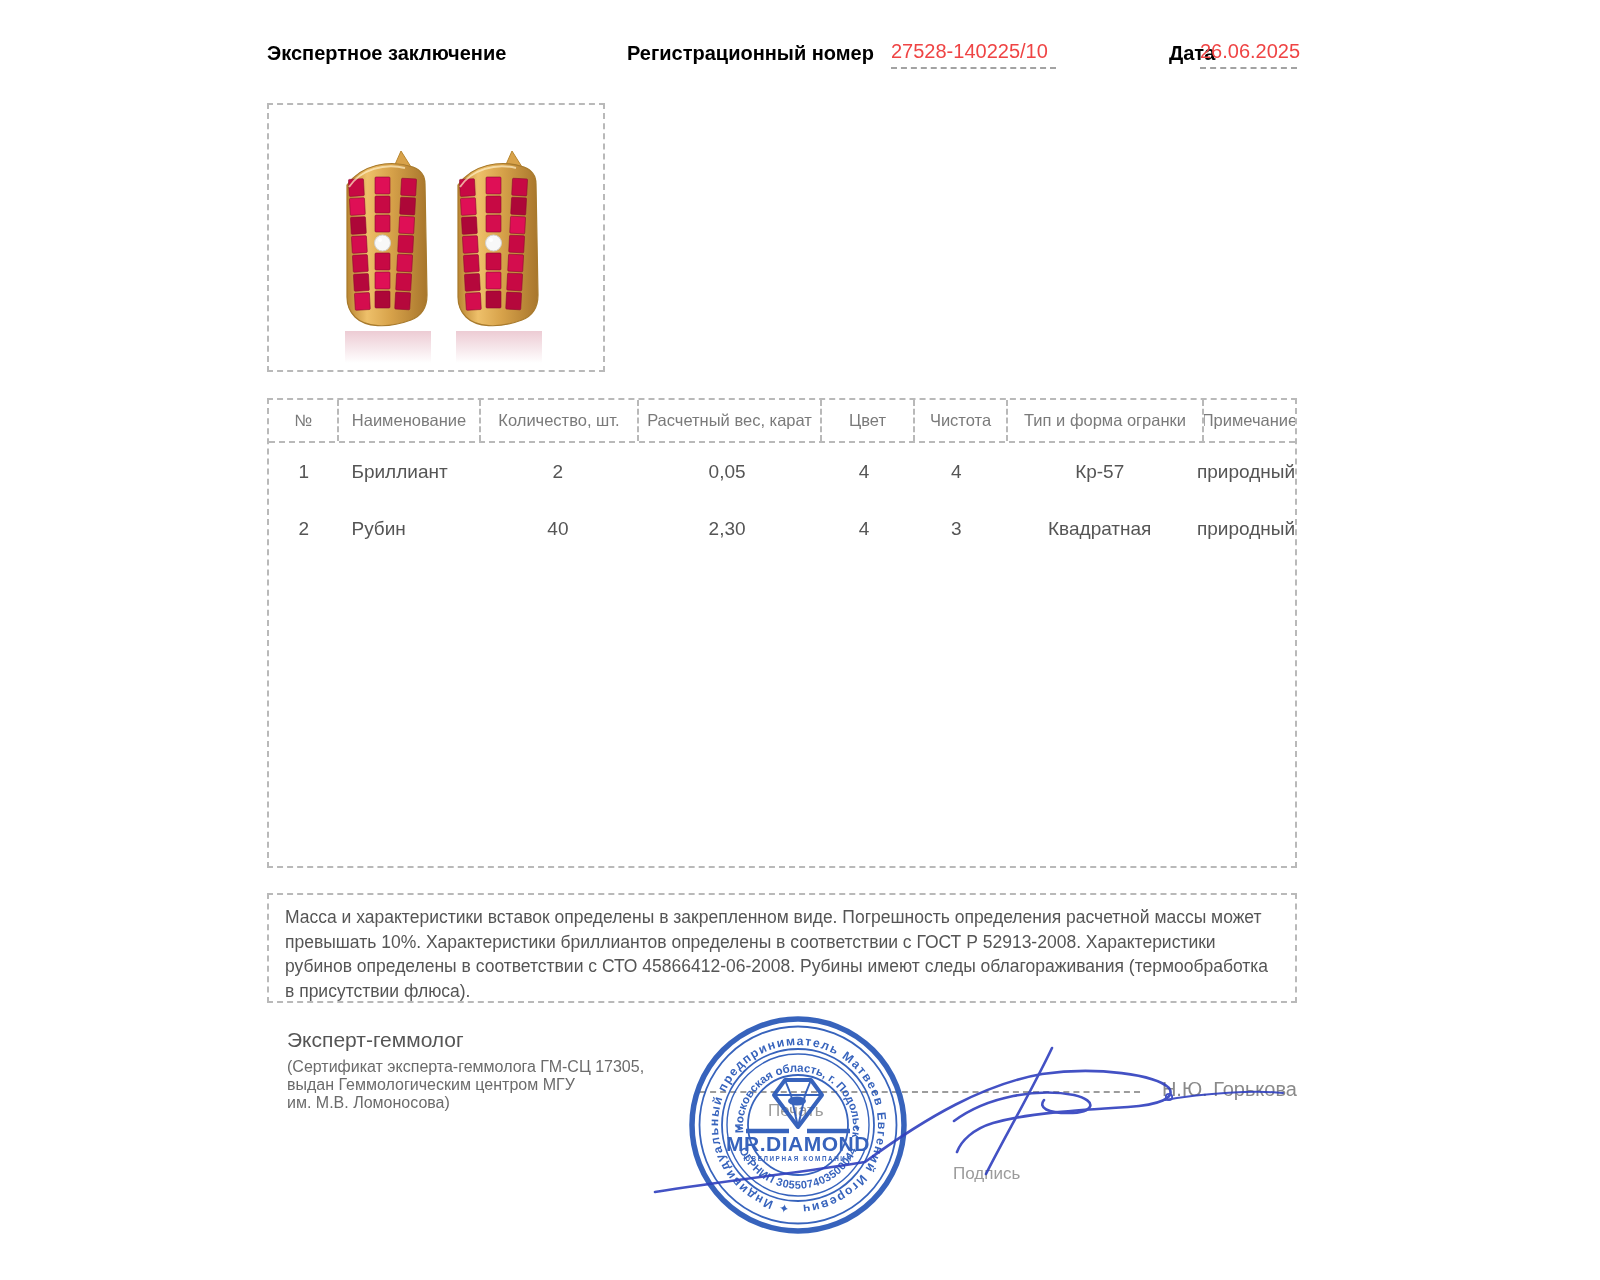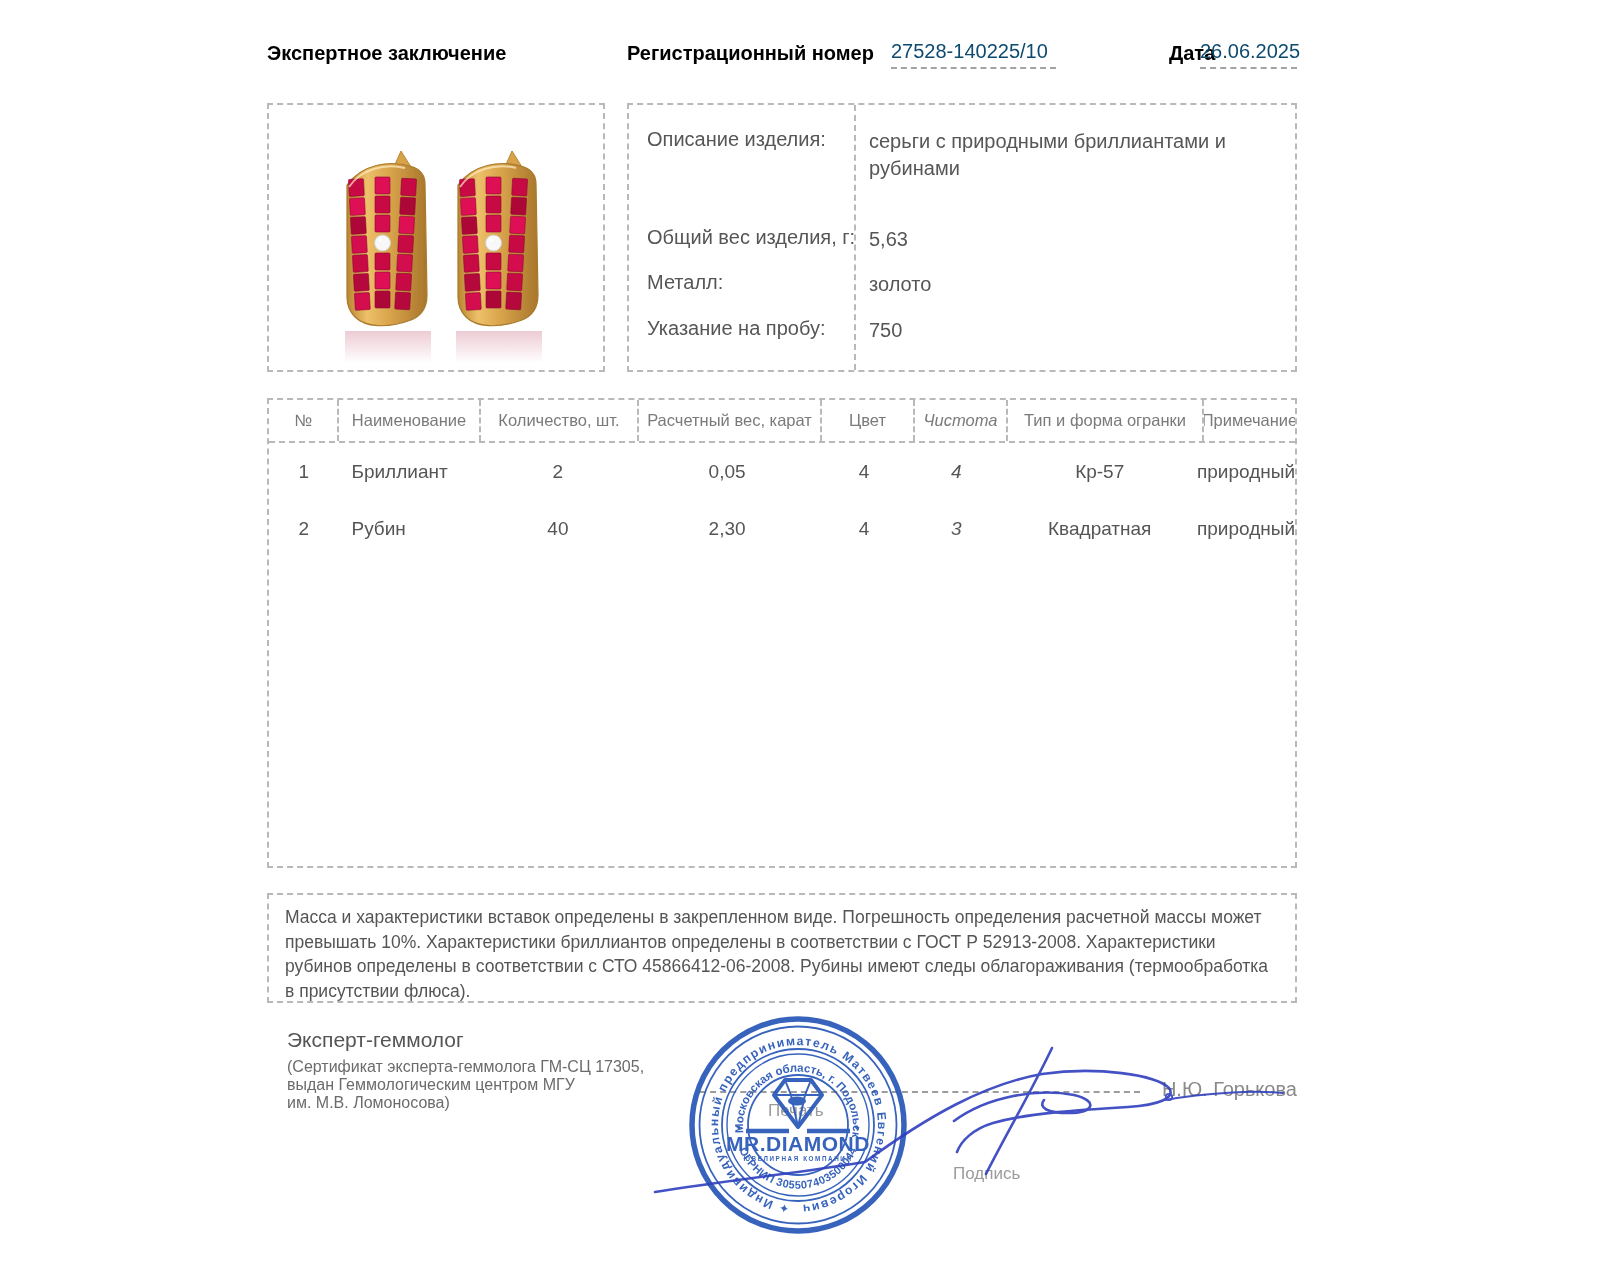--- a/index.html
+++ b/index.html
@@ -1,39 +1,39 @@
 <!DOCTYPE html>
 <html><head>
 <meta charset="utf-8">
 <style>
   html,body{margin:0;padding:0;background:#ffffff;}
   #page{position:relative;width:1600px;height:1280px;background:#ffffff;overflow:hidden;
         font-family:"Liberation Sans","DejaVu Sans",sans-serif;color:#555;}
   .abs{position:absolute;}
   .lbl{font-size:20px;color:#000000;font-weight:bold;white-space:nowrap;}
-  .grayval{font-size:20px;color:#0c4a6e;white-space:nowrap;}
+  .grayval{font-size:20px;color:#ef4444;white-space:nowrap;}
   .dashu{border-bottom:2px dashed #a3a3a3;padding-bottom:4px;}
   .dbox{border:2px dashed #b9b9b9;box-sizing:border-box;}
   
   #descbox .vdiv{position:absolute;left:225px;top:0;bottom:0;border-left:2px dashed #b9b9b9;}
   .drow-label{position:absolute;left:18px;font-size:20px;color:#565656;white-space:nowrap;}
   .drow-value{position:absolute;left:240px;font-size:20px;color:#565656;line-height:27px;}
   
   #insertsbox{position:absolute;left:267px;top:398px;width:1030px;height:470px;}
   #inserts-title{height:45px;line-height:45px;padding-left:18px;font-size:19px;color:#5e5e5e;
                  border-bottom:2px dashed #b9b9b9;box-sizing:border-box;}
   .hrow{display:flex;border-bottom:2px dashed #b9b9b9;box-sizing:border-box;height:43px;}
   .hcell{box-sizing:border-box;border-right:2px dashed #b9b9b9;display:flex;align-items:center;
          justify-content:center;font-size:16.5px;color:#7a7a7a;white-space:nowrap;overflow:hidden;}
   .hcell:last-child{border-right:none;}
   .brow{display:flex;height:57px;align-items:center;}
   .bcell{box-sizing:border-box;font-size:19px;color:#555;text-align:center;}
   .bcell.name{text-align:left;padding-left:13px;}
   .c0{width:70px;}.c1{width:142px;}.c2{width:158px;}.c3{width:183px;}
-  .c4{width:93px;}.c5{width:93px;font-style:italic;}.c6{width:196px;}.c7{flex:1;}
+  .c4{width:93px;}.c5{width:93px;}.c6{width:196px;}.c7{flex:1;}
   
   #commentbox{position:absolute;left:267px;top:893px;width:1030px;height:110px;display:flex;}
   #comment-label-cell{width:166px;box-sizing:border-box;border-right:2px dashed #b9b9b9;
                       padding:12px 0 0 16px;font-size:18.5px;color:#666;}
   #comment-text{flex:1;padding:10px 14px 0 16px;font-size:17.5px;line-height:24.5px;color:#555;}
   
   #expert-title{font-size:21px;color:#555;}
   .certline{font-size:16px;line-height:18px;color:#6b6b6b;}
   .fieldlabel{font-size:17px;color:#9b9b9b;}
   #gemmologist-name{font-size:20px;color:#8a8a8a;text-align:right;margin-top:12px;}
@@ -97,31 +97,20 @@
           <path d="M8,30 C20,12 44,6 64,11" fill="none" stroke="rgba(255,240,200,0.7)" stroke-width="2"></path>
         </g>
       </defs>
       <use href="#earring" x="0" y="0" transform="translate(72,52)"></use>
       <use href="#earring" x="0" y="0" transform="translate(183,52)"></use>
       <rect x="76" y="226" width="86" height="32" fill="url(#reflGrad)"></rect>
       <rect x="187" y="226" width="86" height="32" fill="url(#reflGrad)"></rect>
     </svg>
   </div>
 
-  <div id="descbox" class="abs dbox" style="left:627px;top:103px;width:670px;height:269px;">
-    <div class="vdiv"></div>
-    <div class="drow-label" style="top:23px;">Описание изделия:</div>
-    <div class="drow-value" style="top:23px;width:360px;">серьги с природными бриллиантами и рубинами</div>
-    <div class="drow-label" style="top:121px;">Общий вес изделия, г:</div>
-    <div class="drow-value" style="top:121px;">5,63</div>
-    <div class="drow-label" style="top:166px;">Металл:</div>
-    <div class="drow-value" style="top:166px;">золото</div>
-    <div class="drow-label" style="top:212px;">Указание на пробу:</div>
-    <div class="drow-value" style="top:212px;">750</div>
-  </div>
 
   <div id="insertsbox" class="dbox">
     <div class="hrow">
       <div class="hcell c0">№</div>
       <div class="hcell c1">Наименование</div>
       <div class="hcell c2">Количество, шт.</div>
       <div class="hcell c3">Расчетный вес, карат</div>
       <div class="hcell c4">Цвет</div>
       <div class="hcell c5">Чистота</div>
       <div class="hcell c6">Тип и форма огранки</div>

